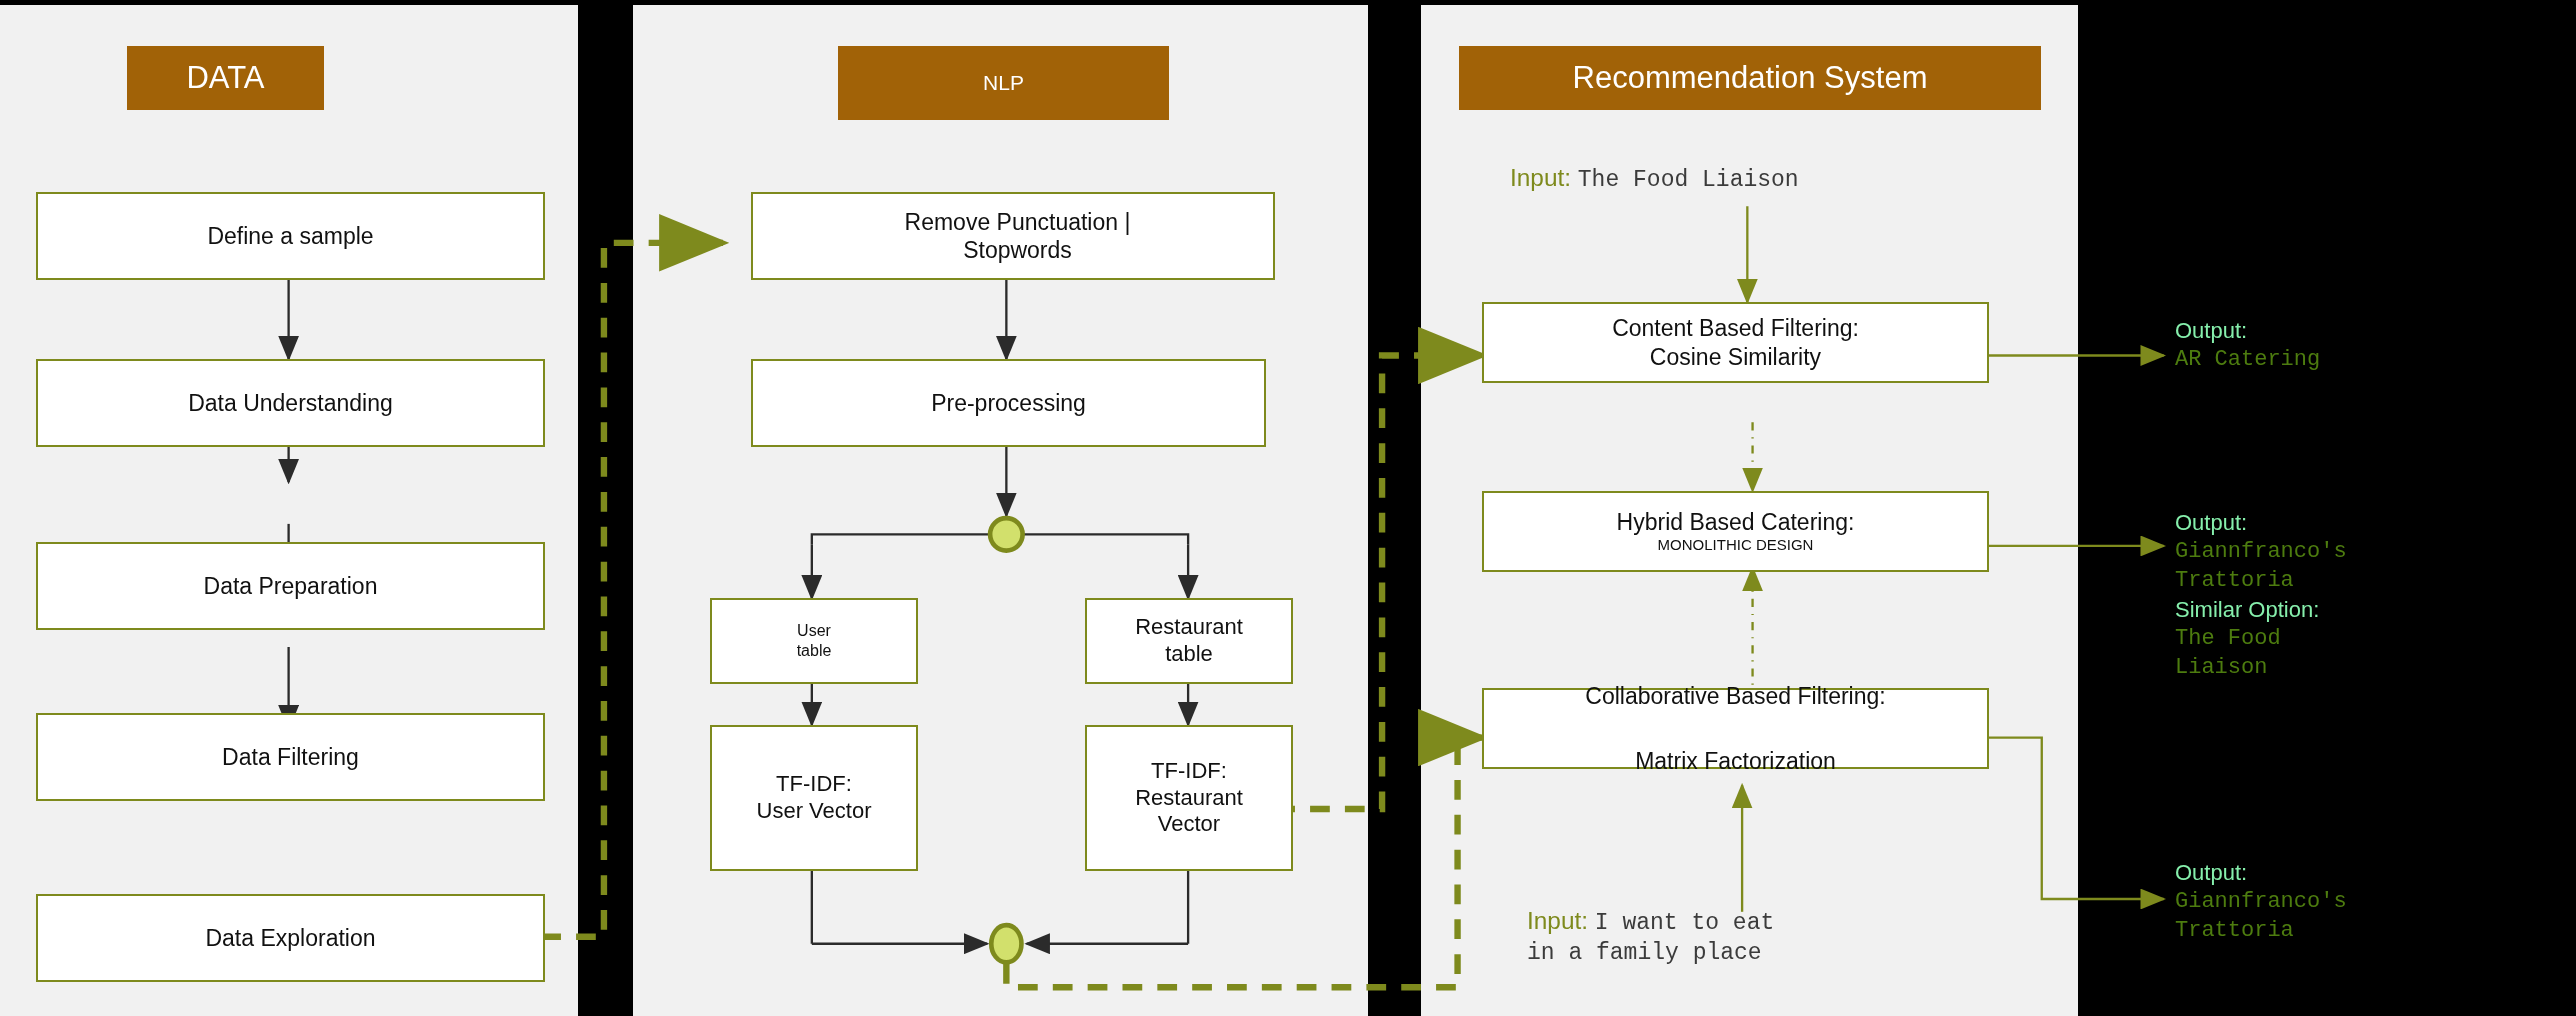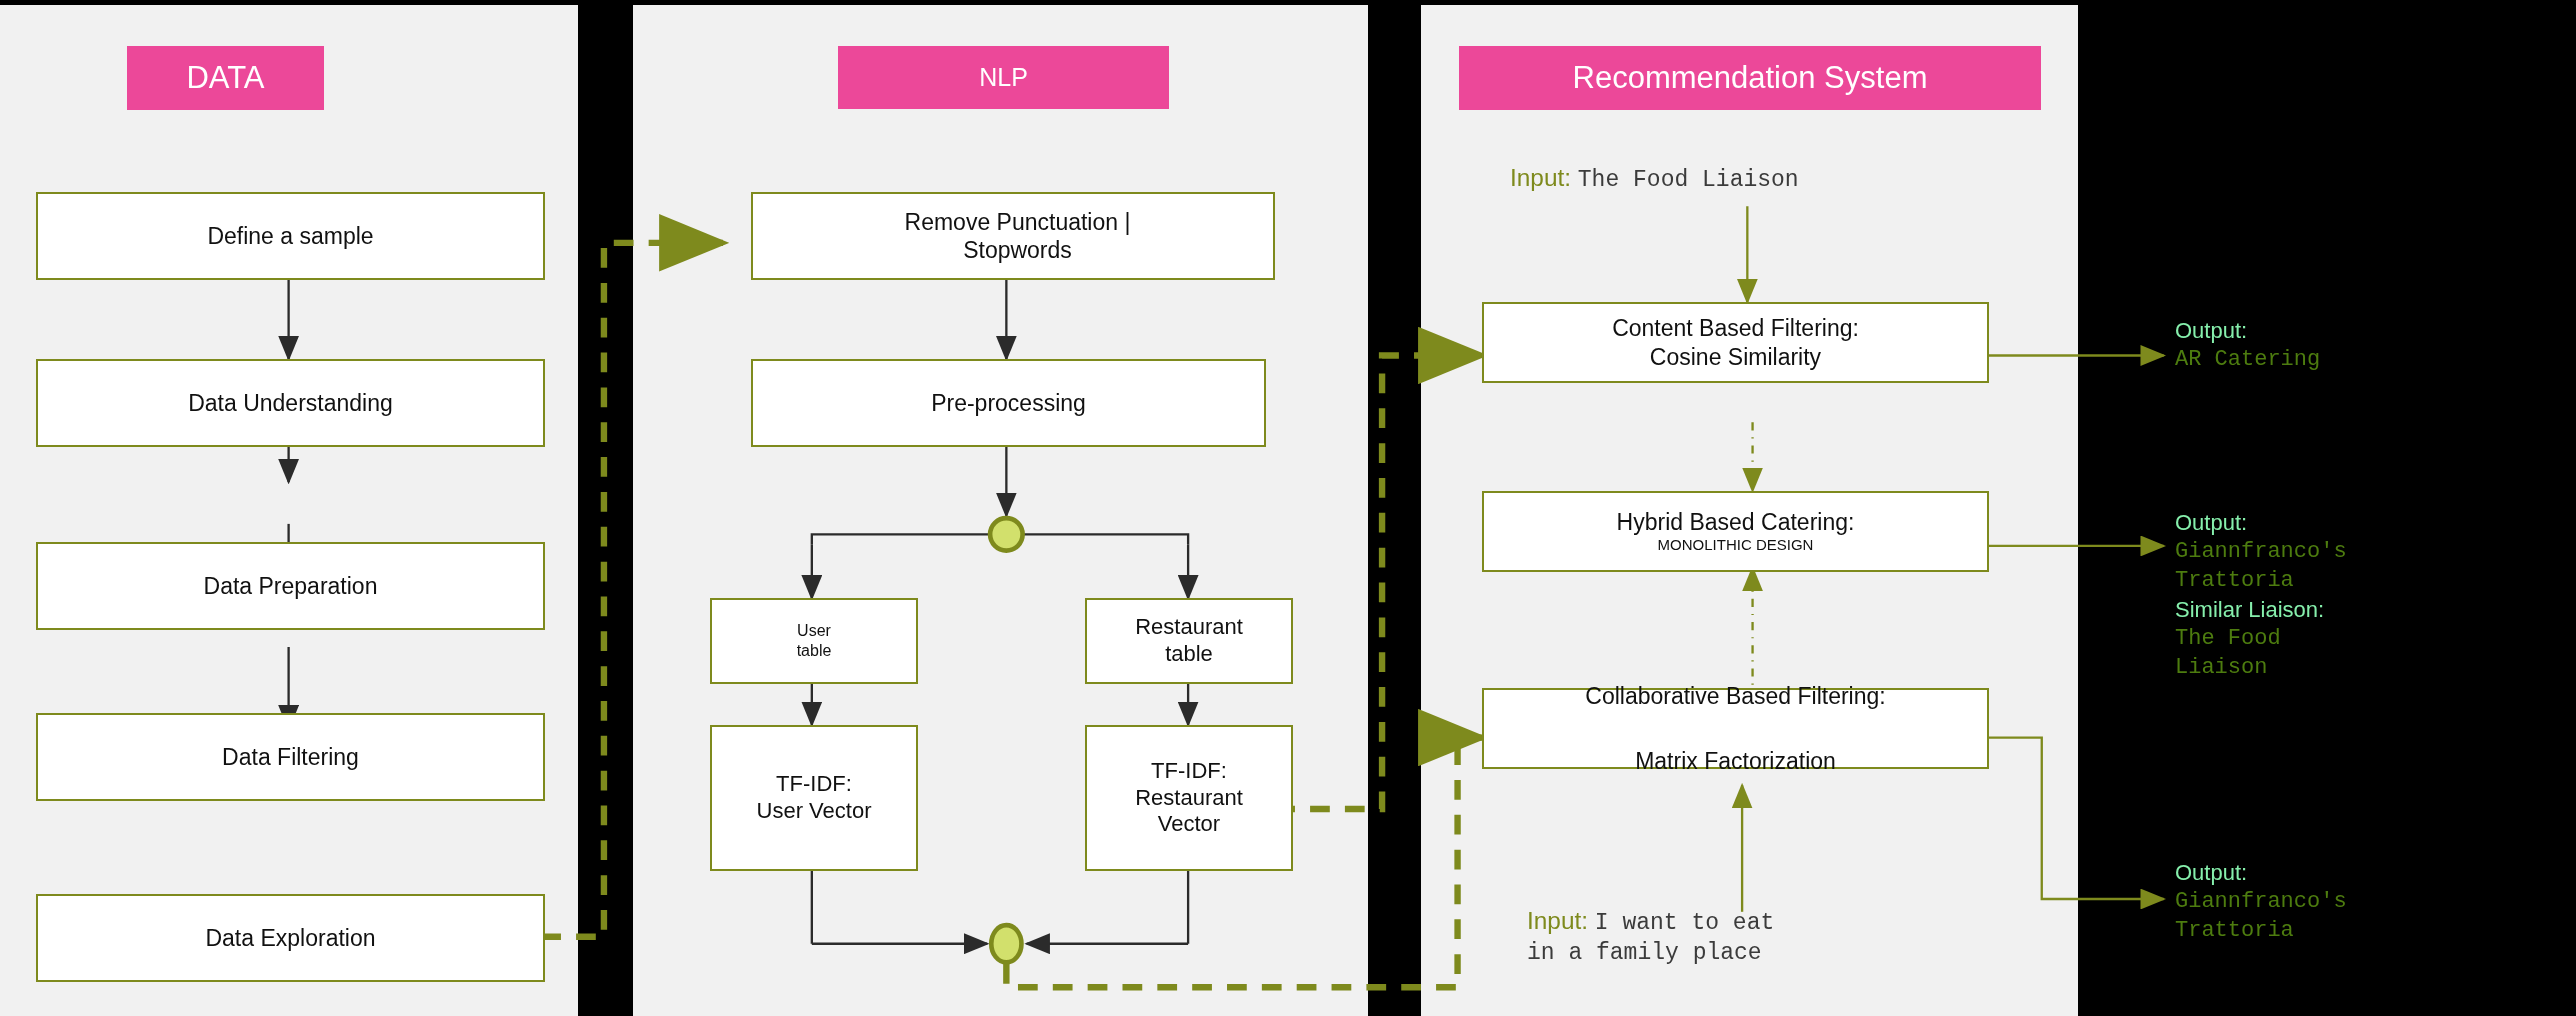--- a/index.html
+++ b/index.html
@@ -1,19 +1,19 @@
 <!DOCTYPE html>
 <html style="font-size:9.3px"><head>
 <meta charset="utf-8">
 <style>
   html,body{margin:0;padding:0;background:#000;}
   body{width:2576px;height:1017px;position:relative;overflow:hidden;
        font-family:"Liberation Sans",sans-serif;}
   .panel{position:absolute;background:#f1f1f1;}
-  .hdr{position:absolute;background:#ec4899;color:#fff;display:flex;
+  .hdr{position:absolute;background:#a16207;color:#fff;display:flex;
        align-items:center;justify-content:center;font-weight:400;}
   .node{position:absolute;background:#fff;border:2.9px solid #7e8a1d;
         display:flex;flex-direction:column;align-items:center;
         justify-content:center;color:#111;text-align:center;line-height:1.22;}
   .node span{display:block;}
   .sub{font-size:15px;}
   .ioLbl{position:absolute;color:#7e8a1d;white-space:nowrap;}
   .mono{font-family:"Liberation Mono",monospace;color:#3b3b3b;}
   .outBlk{position:absolute;white-space:nowrap;line-height:1.32;}
   .outBlk .ttl{color:#86efac;font-size:22px;}
@@ -24,21 +24,21 @@
 </head>
 <body>
 
 <div class="panel" style="left:0;top:4.6px;width:578px;height:1012px;"></div>
 <div class="panel" style="left:633px;top:4.6px;width:735px;height:1012px;"></div>
 <div class="panel" style="left:1421px;top:4.6px;width:657px;height:1012px;"></div>
 
 <div class="hdr" style="left:127px;top:46px;width:197px;height:64px;font-size:31px;">
   <span>DATA</span>
 </div>
-<div class="hdr" style="left:838px;top:46px;width:331px;height:63px;font-size:25px;">
+<div class="hdr" style="left:838px;top:46px;width:331px;height:74px;font-size:21px;">
   <span>NLP</span>
 </div>
 <div class="hdr" style="left:1459px;top:46px;width:582px;height:64px;font-size:31px;">
   <span>Recommendation System</span>
 </div>
 
 <svg class="lay" viewBox="0 0 4436 1751" xmlns="http://www.w3.org/2000/svg">
   <defs>
     <marker id="ahB" markerWidth="11" markerHeight="9" refX="10" refY="4.5" orient="auto">
       <path d="M0,0 L11,4.5 L0,9 z" fill="#2b2b2b"></path>
@@ -171,21 +171,21 @@
 
 <div class="outBlk" style="left:2175px;top:316px;">
   <div class="ttl">Output:</div>
   <div class="val">AR Catering</div>
 </div>
 
 <div class="outBlk" style="left:2175px;top:508px;">
   <div class="ttl">Output:</div>
   <div class="val">Giannfranco's</div>
   <div class="val">Trattoria</div>
-  <div class="ttl">Similar Liaison:</div>
+  <div class="ttl">Similar Option:</div>
   <div class="val">The Food</div>
   <div class="val">Liaison</div>
 </div>
 
 <div class="outBlk" style="left:2175px;top:858px;">
   <div class="ttl">Output:</div>
   <div class="val">Giannfranco's</div>
   <div class="val">Trattoria</div>
 </div>
 

